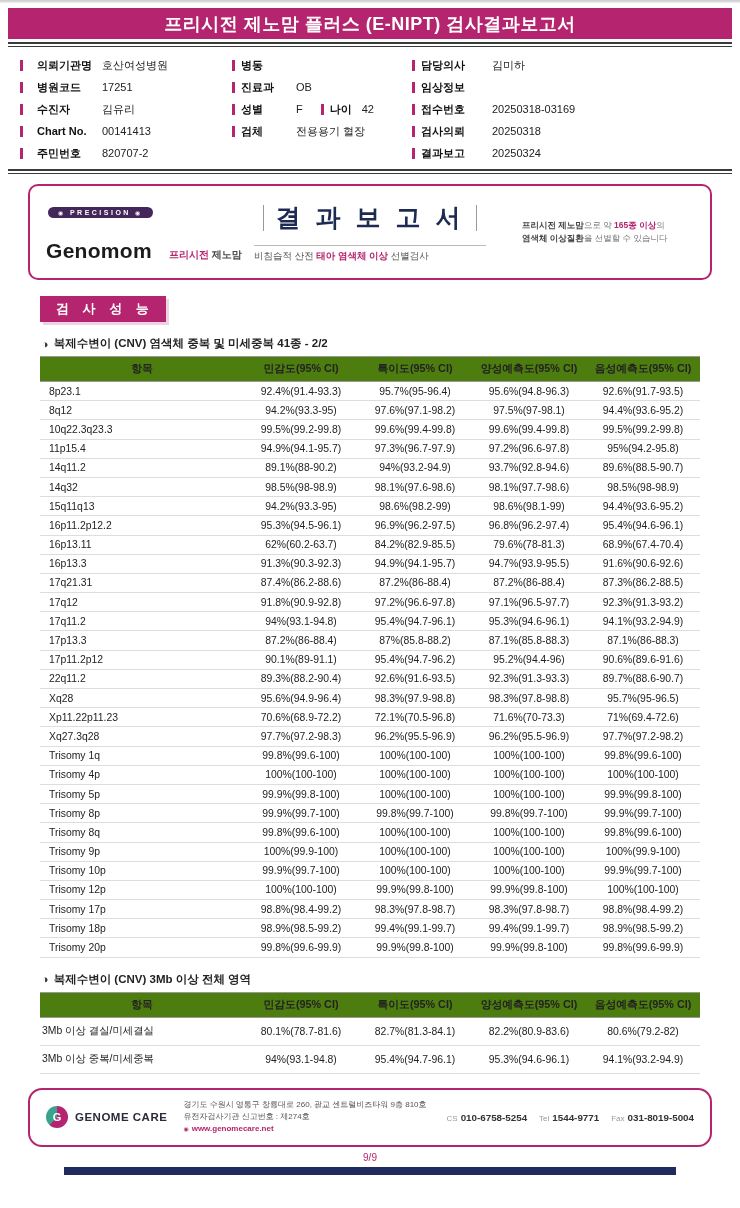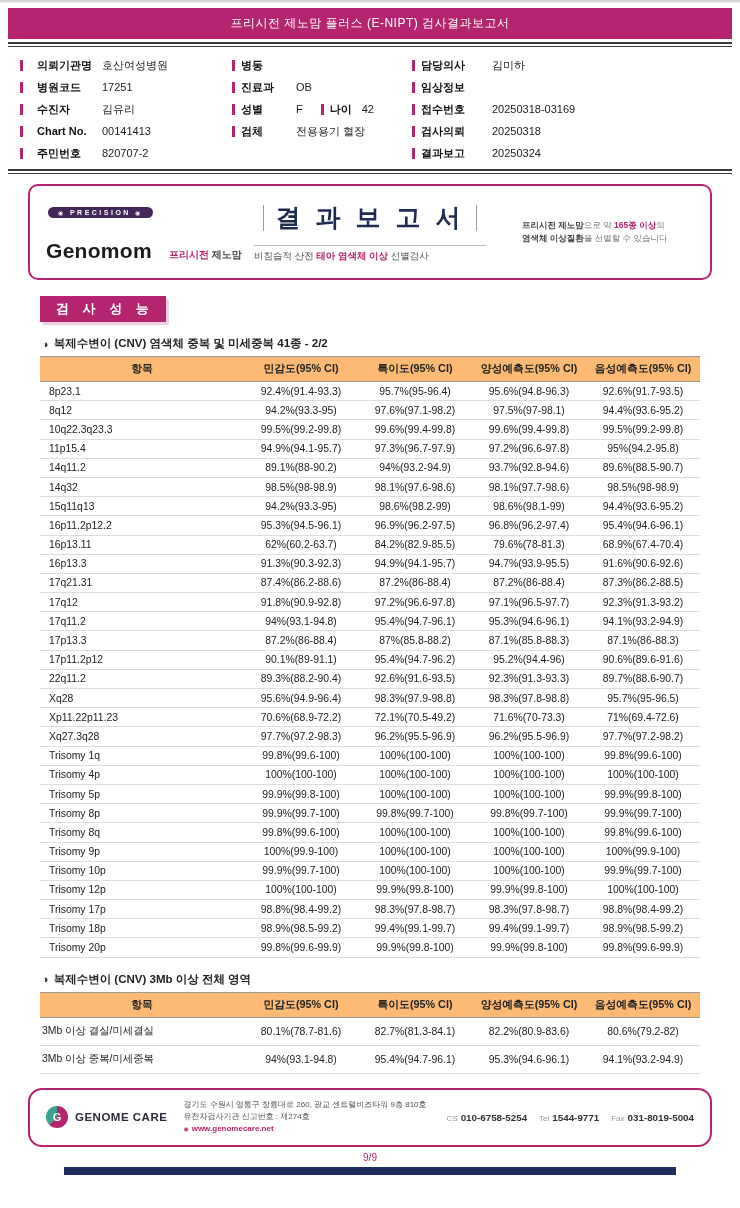--- a/index.html
+++ b/index.html
@@ -1,21 +1,21 @@
 <!DOCTYPE html>
 <html style="--accent: #b5246e; --navy: #1f2b5c;"><head>
 <meta charset="utf-8">
 <style>
   *{margin:0;padding:0;box-sizing:border-box;}
   :root{--accent:#b5246e;--navy:#1f2b5c;}
   body{background:#fff;font-family:"Liberation Sans","DejaVu Sans",sans-serif;}
   .page{width:740px;height:1208px;margin:0 auto;background:#fff;position:relative;overflow:hidden;}
   .top-rule{height:3px;background:linear-gradient(to bottom,#c9c9c9,#efefef);}
   .banner{margin:5px 8px 3px;height:31px;background:var(--accent);display:flex;align-items:center;justify-content:center;}
-  .banner span{color:#fff;font-weight:normal;font-size:12px;letter-spacing:.5px;}
+  .banner span{color:#fff;font-weight:bold;font-size:18px;letter-spacing:.5px;}
   .hrule{margin:2px 8px;height:5px;border-top:2px solid #3a3a3a;border-bottom:1px solid #3a3a3a;}
   .info-section{display:flex;padding:5px 14px 3px 20px;}
   .info-col{display:flex;flex-direction:column;}
   .info-col.c0{width:212px;}
   .info-col.c1{width:180px;}
   .info-col.c2{flex:1;text-align:center;}
   .info-row{display:flex;align-items:center;height:22px;}
   .accent-bar{display:inline-block;width:3px;height:11px;background:var(--accent);margin-right:6px;flex:none;}
   .info-label{display:inline-flex;align-items:center;font-weight:bold;font-size:11px;color:#111;flex:none;}
   .c0 .info-label{width:82px;gap:8px;}
@@ -36,21 +36,21 @@
   .vbar{width:1px;height:26px;background:#999;}
   .rb-title{font-size:25px;font-weight:800;color:#1d2a52;letter-spacing:4px;white-space:nowrap;}
   .rb-subtitle{margin:11px auto 0;padding-top:4px;border-top:1px solid #bbb;font-size:9.5px;color:#555;width:232px;white-space:nowrap;}
   .rb-note{margin-left:auto;width:172px;font-size:8.5px;color:#777;line-height:1.55;}
   .rt-magenta-bold{color:var(--accent);font-weight:bold;}
   .rt-bold-dark{color:#444;font-weight:bold;}
   .section-badge{display:inline-block;margin:12px 0 0 40px;background:var(--accent);color:#fff;font-size:13px;font-weight:bold;letter-spacing:5px;padding:4px 12px 4px 16px;box-shadow:3px 3px 0 #f0d3e2;}
   .table-caption{margin:14px 0 5px 42px;font-size:11.5px;font-weight:bold;color:#222;display:flex;align-items:center;gap:5px;}
   .cap-icon{font-size:11px;color:#333;}
   table.perf{border-collapse:collapse;margin:0 40px;width:660px;table-layout:fixed;}
-  table.perf th{background:#fdba74;font-size:10.8px;font-weight:bold;color:#222;padding:5px 2px;border-top:1px solid #999;border-bottom:1px solid #999;text-align:center;}
+  table.perf th{background:#4d7c0f;font-size:10.8px;font-weight:bold;color:#222;padding:5px 2px;border-top:1px solid #999;border-bottom:1px solid #999;text-align:center;}
   table.perf th:first-child{width:204px;}
   table.perf td{font-size:10.4px;color:#222;padding:3.6px 2px;text-align:center;border-bottom:1px solid #ddd;white-space:nowrap;}
   table.perf td:first-child{text-align:left;padding-left:9px;}
   table.perf.roomy td{padding:6.5px 2px;}
   .footer-box{margin:14px 28px 4px;border:2px solid var(--accent);border-radius:14px;padding:9px 16px;display:flex;align-items:center;}
   .f-logo{display:flex;align-items:center;gap:7px;flex:none;}
   .f-mark{width:22px;height:22px;border-radius:50%;background:conic-gradient(var(--accent) 0 62%,#3aa38f 62% 100%);color:#fff;font-size:11px;font-weight:800;display:flex;align-items:center;justify-content:center;}
   .f-name{font-size:11.5px;font-weight:800;color:#2a2a3a;letter-spacing:.5px;}
   .f-addr{margin-left:16px;font-size:8px;color:#555;line-height:1.55;}
   .f-web{color:var(--accent);font-weight:bold;display:flex;align-items:center;gap:3px;}
@@ -342,21 +342,21 @@
         <tr>
           <td>Xq28</td>
           <td>95.6%(94.9-96.4)</td>
           <td>98.3%(97.9-98.8)</td>
           <td>98.3%(97.8-98.8)</td>
           <td>95.7%(95-96.5)</td>
         </tr>
         <tr>
           <td>Xp11.22p11.23</td>
           <td>70.6%(68.9-72.2)</td>
-          <td>72.1%(70.5-49.2)</td>
+          <td>72.1%(70.5-96.8)</td>
           <td>71.6%(70-73.3)</td>
           <td>71%(69.4-72.6)</td>
         </tr>
         <tr>
           <td>Xq27.3q28</td>
           <td>97.7%(97.2-98.3)</td>
           <td>96.2%(95.5-96.9)</td>
           <td>96.2%(95.5-96.9)</td>
           <td>97.7%(97.2-98.2)</td>
         </tr>

